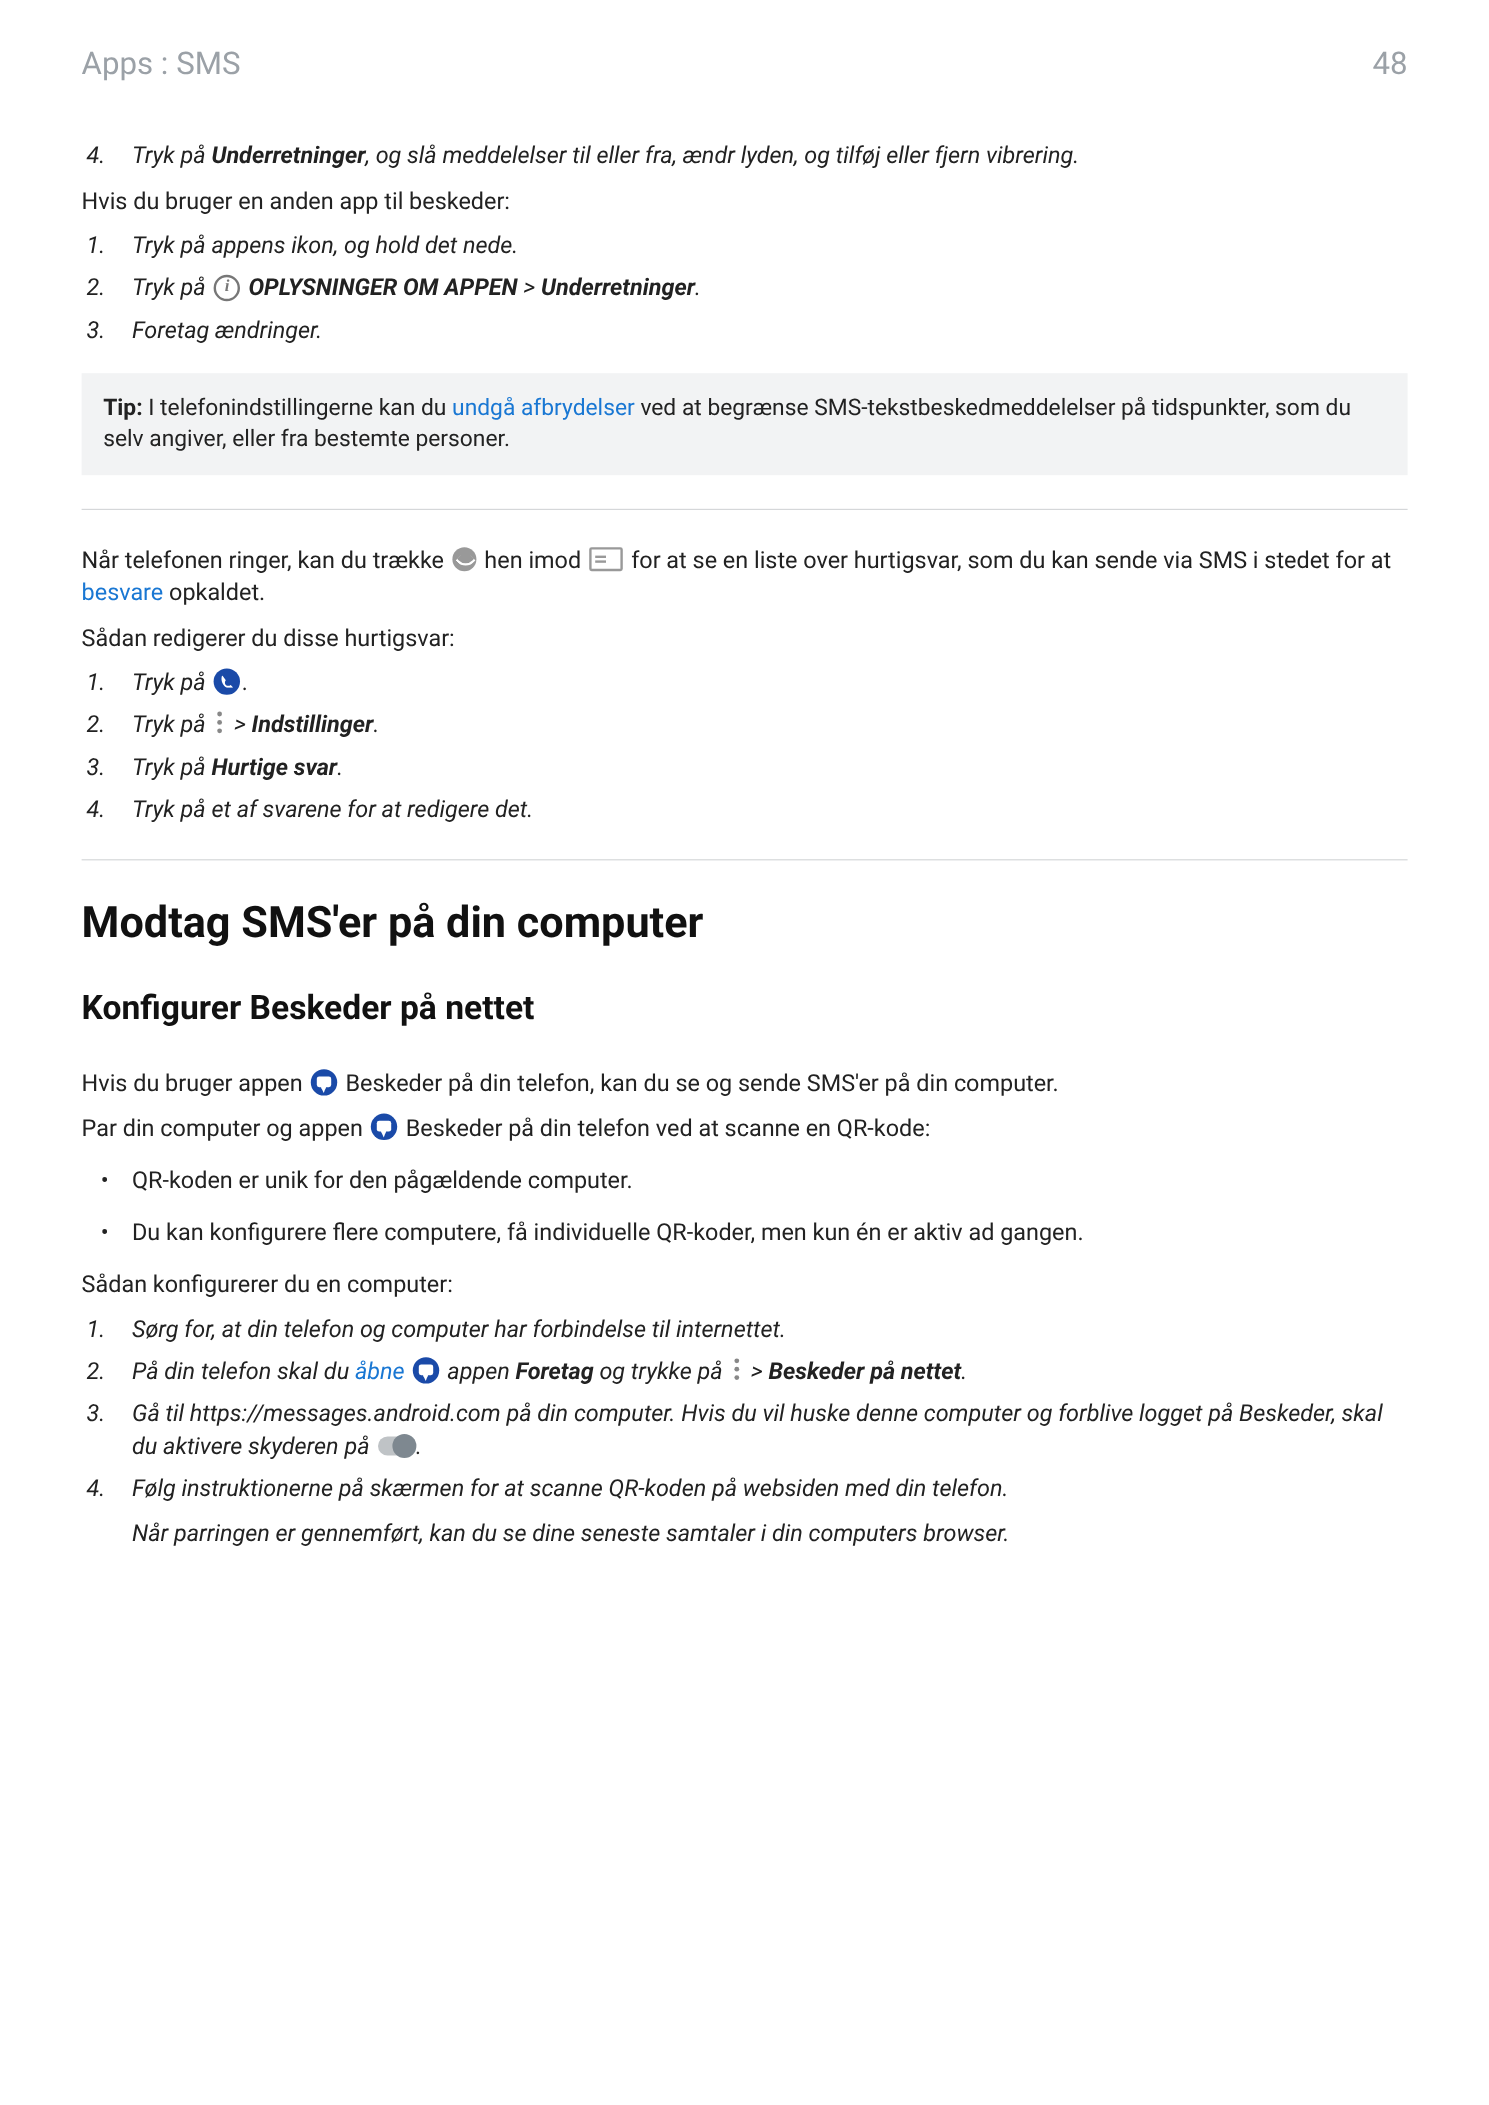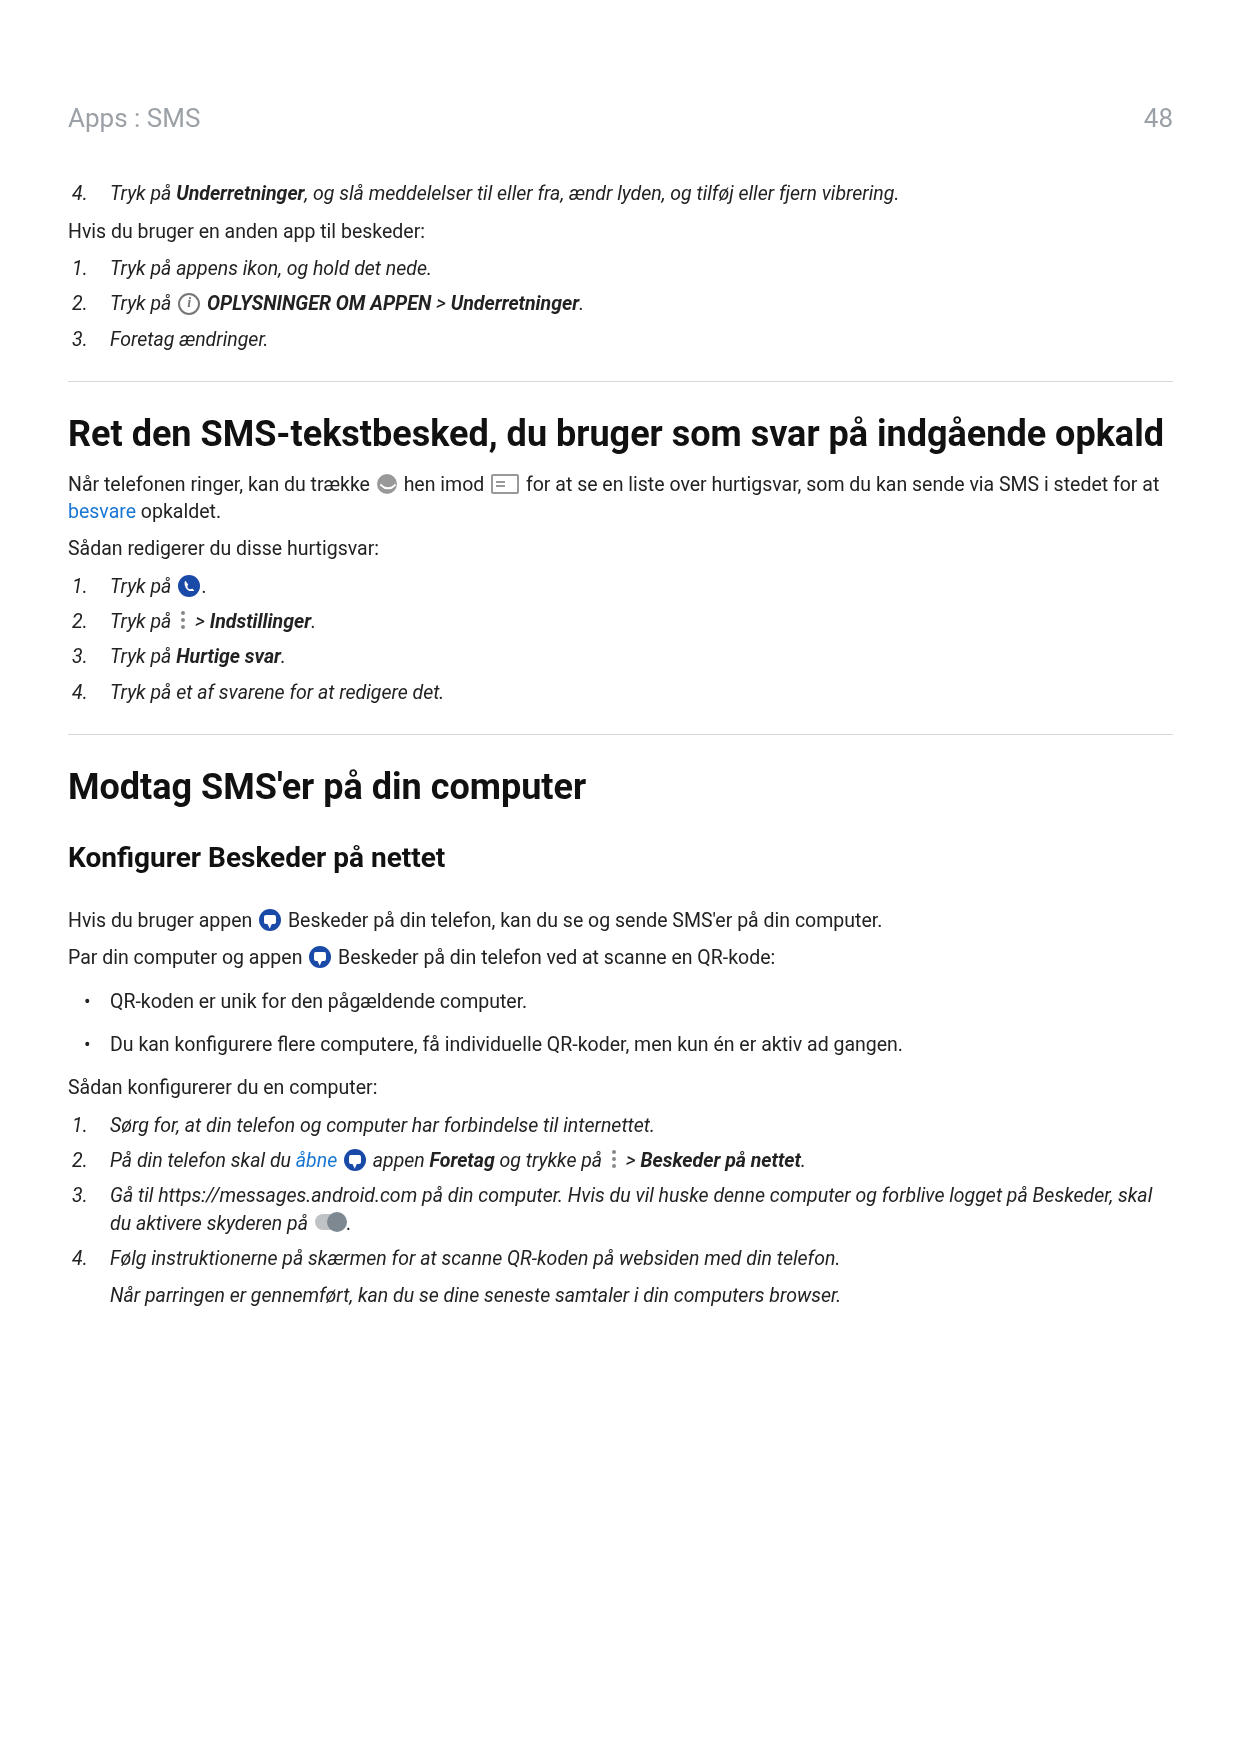--- a/index.html
+++ b/index.html
@@ -7,21 +7,21 @@
     padding: 0;
     background: #fff;
     font-family: -apple-system, BlinkMacSystemFont, "Segoe UI", Roboto, "Helvetica Neue", Arial, sans-serif;
     color: #222;
     font-size: 19.5px;
     line-height: 1.4;
   }
   .page {
     width: 1241px;
     min-height: 1754px;
-    padding: 100px 68px 40px 68px;
+    padding: 36px 68px 40px 68px;
     box-sizing: border-box;
     position: relative;
   }
   .header {
     display: flex;
     justify-content: space-between;
     align-items: baseline;
     color: #9ba1a7;
     font-size: 26px;
     margin-bottom: 44px;
@@ -174,24 +174,26 @@
 
   <ol>
     <li>Tryk på appens ikon, og hold det nede.</li>
     <li>
       <span>Tryk på </span><span class="ico ico-circle"></span>
       <b>OPLYSNINGER OM APPEN</b><span> &gt; </span><b>Underretninger</b><span>.</span>
     </li>
     <li>Foretag ændringer.</li>
   </ol>
 
+  <div class="tipbox">
+    <b>Tip:</b><span> I telefonindstillingerne kan du </span><span class="link">undgå afbrydelser</span><span> ved at begrænse SMS-tekstbeskedmeddelelser på tidspunkter, som du selv angiver, eller fra bestemte personer.</span>
+  </div>
 
   <hr class="sep">
 
-  <h1>Ret den SMS-tekstbesked, du bruger som svar på indgående opkald</h1>
 
   <p>
     <span>Når telefonen ringer, kan du trække </span><span class="ico ico-handset"></span><span> hen imod </span><span class="ico ico-msgbox"></span><span> for at se en liste over hurtigsvar, som du kan sende via SMS i stedet for at </span><span class="link">besvare</span><span> opkaldet.</span>
   </p>
 
   <p>Sådan redigerer du disse hurtigsvar:</p>
 
   <ol>
     <li>
       <span>Tryk på </span><span class="ico ico-app-phone"></span><span>.</span>

